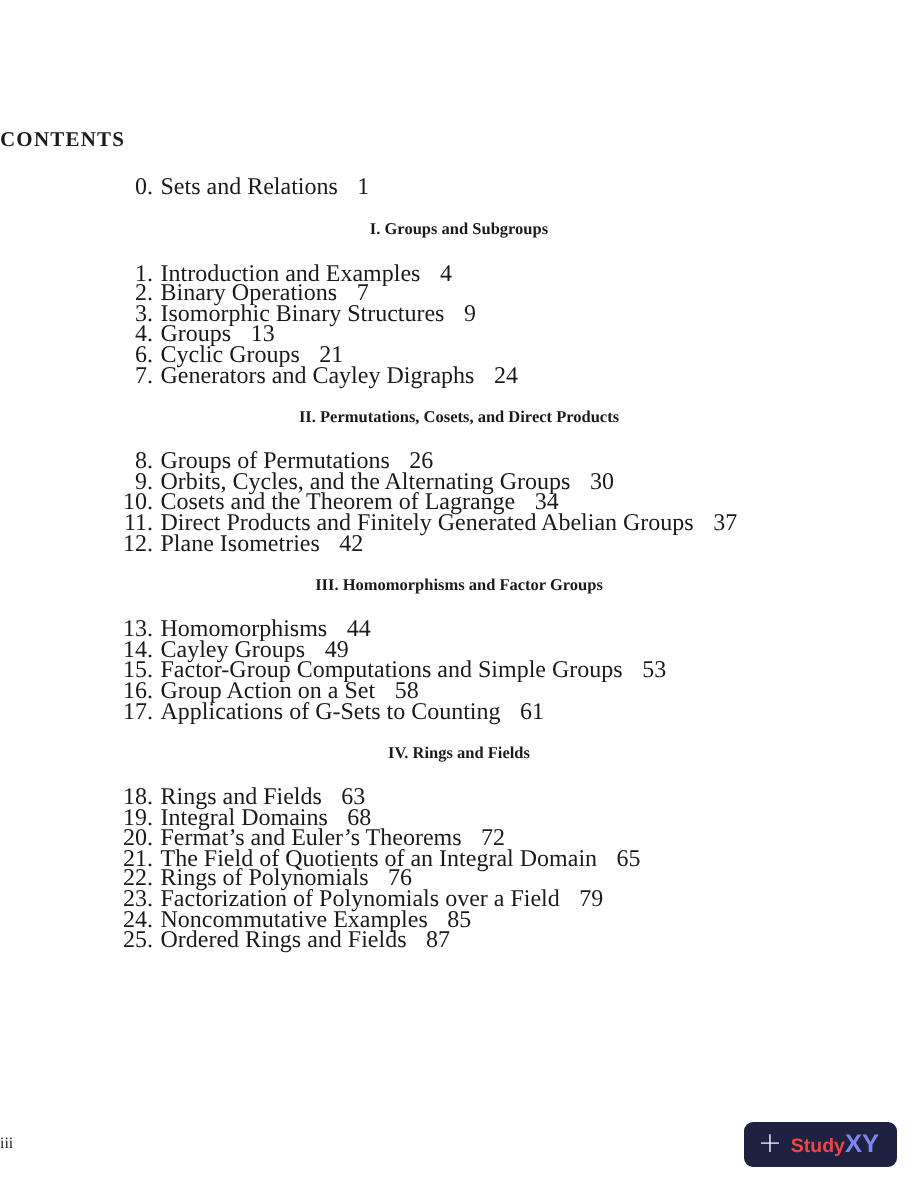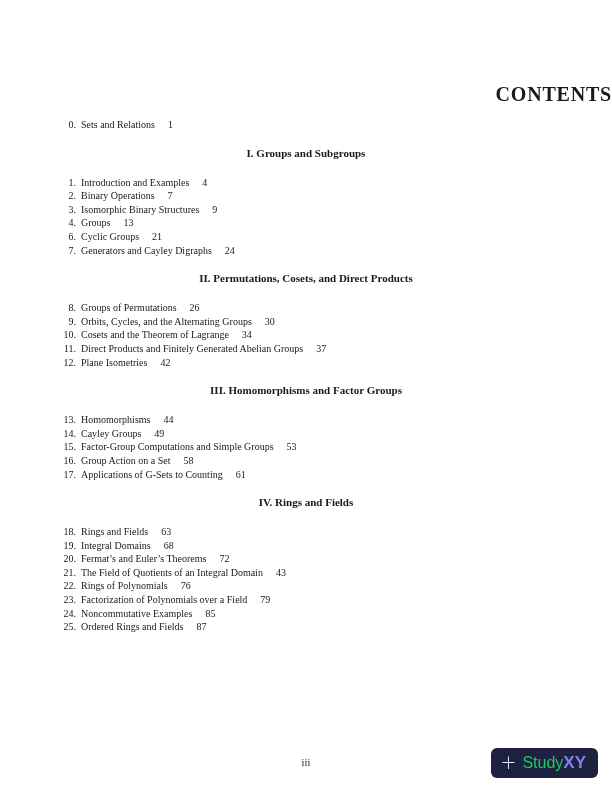--- a/index.html
+++ b/index.html
@@ -6,60 +6,60 @@
   body {
     width: 612px; height: 792px;
     position: relative;
     font-family: "Liberation Serif", "DejaVu Serif", serif;
     color: #1a1a1a;
     overflow: hidden;
   }
   .page { position: absolute; inset: 0; padding-top: 84px; box-sizing: border-box; }
 
   .doc-title {
-    margin: 0; text-align: right;
-    font-size: 20px; font-weight: 700; letter-spacing: 0.8px;
+    margin: 0; text-align: left;
+    font-size: 14px; font-weight: 700; letter-spacing: 0.8px;
     line-height: 20px;
   }
 
   .front-items { margin-top: 14px; }
 
   .toc-item {
-    padding-left: 50px;
-    font-size: 10px; line-height: 13.6px;
+    padding-left: 76px;
+    font-size: 16px; line-height: 13.6px;
     white-space: nowrap;
   }
   .toc-item .num {
     display: inline-block; width: 26px; text-align: right; margin-right: 5px;
   }
   .toc-item .pg { margin-left: 13px; }
 
   .section-heading {
     margin: 13px 0 14px 0; text-align: center;
     font-size: 11px; font-weight: 700; line-height: 17px;
   }
 
   .footer {
     position: absolute; left: 0; right: 0; bottom: 24px;
-    text-align: center; font-size: 10.5px; color: #222;
+    font-size: 10.5px; color: #222;
   }
 
   .logo-badge {
     position: absolute; right: 14px; bottom: 14px;
     height: 30px; padding: 0 12px 0 9px;
     background: #1e2240; border-radius: 6px;
     display: flex; align-items: center;
     font-family: "Liberation Sans", "DejaVu Sans", sans-serif;
   }
   .logo-plus {
     color: #e8ecff; font-size: 19px; font-weight: 300;
     line-height: 1; margin-right: 6px; transform: translateY(-1px);
     font-family: "DejaVu Sans", sans-serif;
   }
-  .logo-study { color: #22c55e; font-size: 16px; font-weight: 400; }
+  .logo-study { color: #ef4444; font-size: 13px; font-weight: 700; }
   .logo-xy   { color: #7c86ec; font-size: 17px; font-weight: 700; }
 </style>
 </head>
 <body>
 
 <div class="page">
 
   <h1 class="doc-title">CONTENTS</h1>
 
   <div class="front-items" id="front-items">
@@ -90,21 +90,21 @@
         <div class="toc-item"><span class="num">14.</span><span class="label">Cayley Groups</span><span class="pg">49</span></div>
         <div class="toc-item"><span class="num">15.</span><span class="label">Factor-Group Computations and Simple Groups</span><span class="pg">53</span></div>
         <div class="toc-item"><span class="num">16.</span><span class="label">Group Action on a Set</span><span class="pg">58</span></div>
         <div class="toc-item"><span class="num">17.</span><span class="label">Applications of G-Sets to Counting</span><span class="pg">61</span></div>
       </div>
       <h2 class="section-heading">IV. Rings and Fields</h2>
       <div>
         <div class="toc-item"><span class="num">18.</span><span class="label">Rings and Fields</span><span class="pg">63</span></div>
         <div class="toc-item"><span class="num">19.</span><span class="label">Integral Domains</span><span class="pg">68</span></div>
         <div class="toc-item"><span class="num">20.</span><span class="label">Fermat’s and Euler’s Theorems</span><span class="pg">72</span></div>
-        <div class="toc-item"><span class="num">21.</span><span class="label">The Field of Quotients of an Integral Domain</span><span class="pg">43</span></div>
+        <div class="toc-item"><span class="num">21.</span><span class="label">The Field of Quotients of an Integral Domain</span><span class="pg">65</span></div>
         <div class="toc-item"><span class="num">22.</span><span class="label">Rings of Polynomials</span><span class="pg">76</span></div>
         <div class="toc-item"><span class="num">23.</span><span class="label">Factorization of Polynomials over a Field</span><span class="pg">79</span></div>
         <div class="toc-item"><span class="num">24.</span><span class="label">Noncommutative Examples</span><span class="pg">85</span></div>
         <div class="toc-item"><span class="num">25.</span><span class="label">Ordered Rings and Fields</span><span class="pg">87</span></div>
       </div>
     </div>
 
   <div class="footer">
     <span>iii</span>
   </div>

